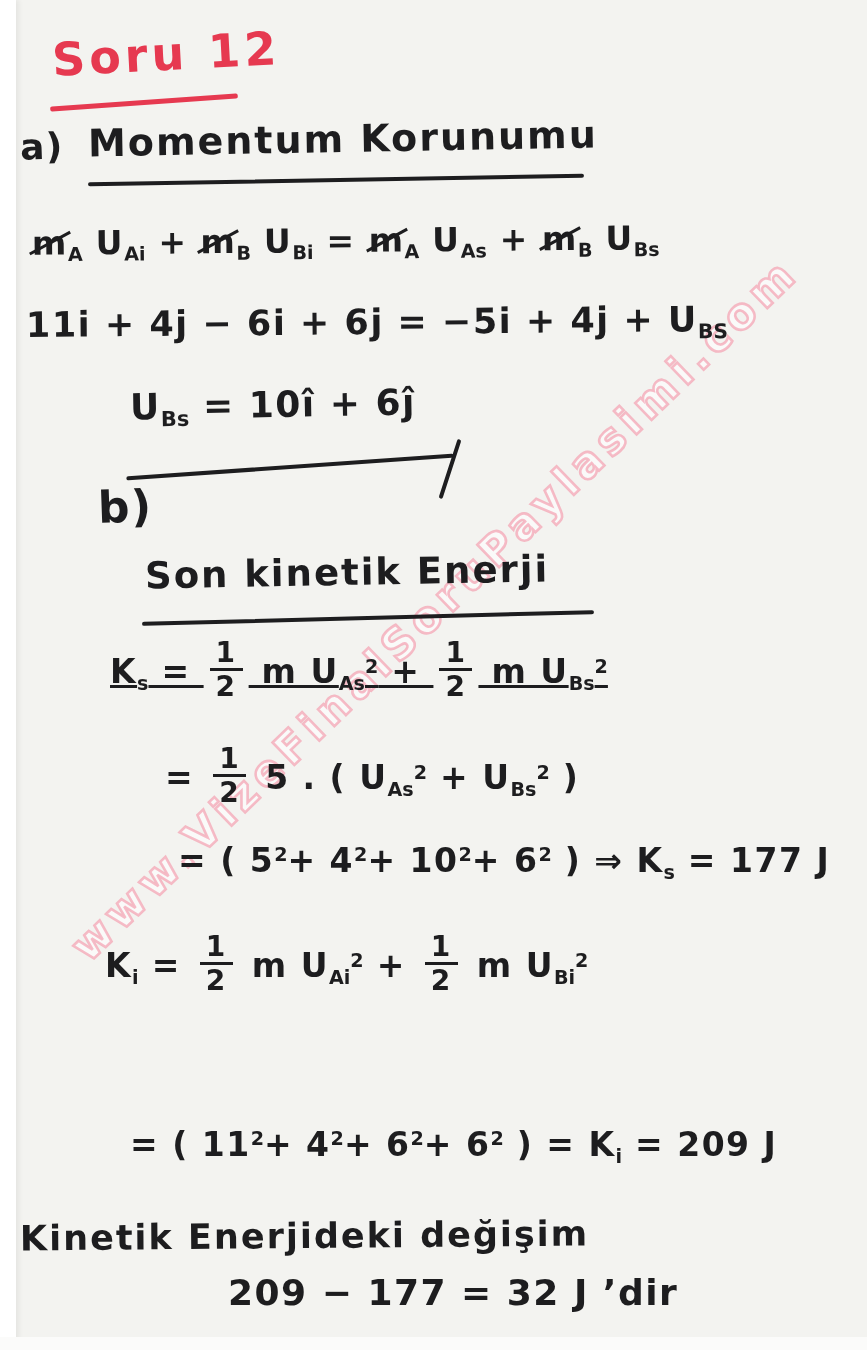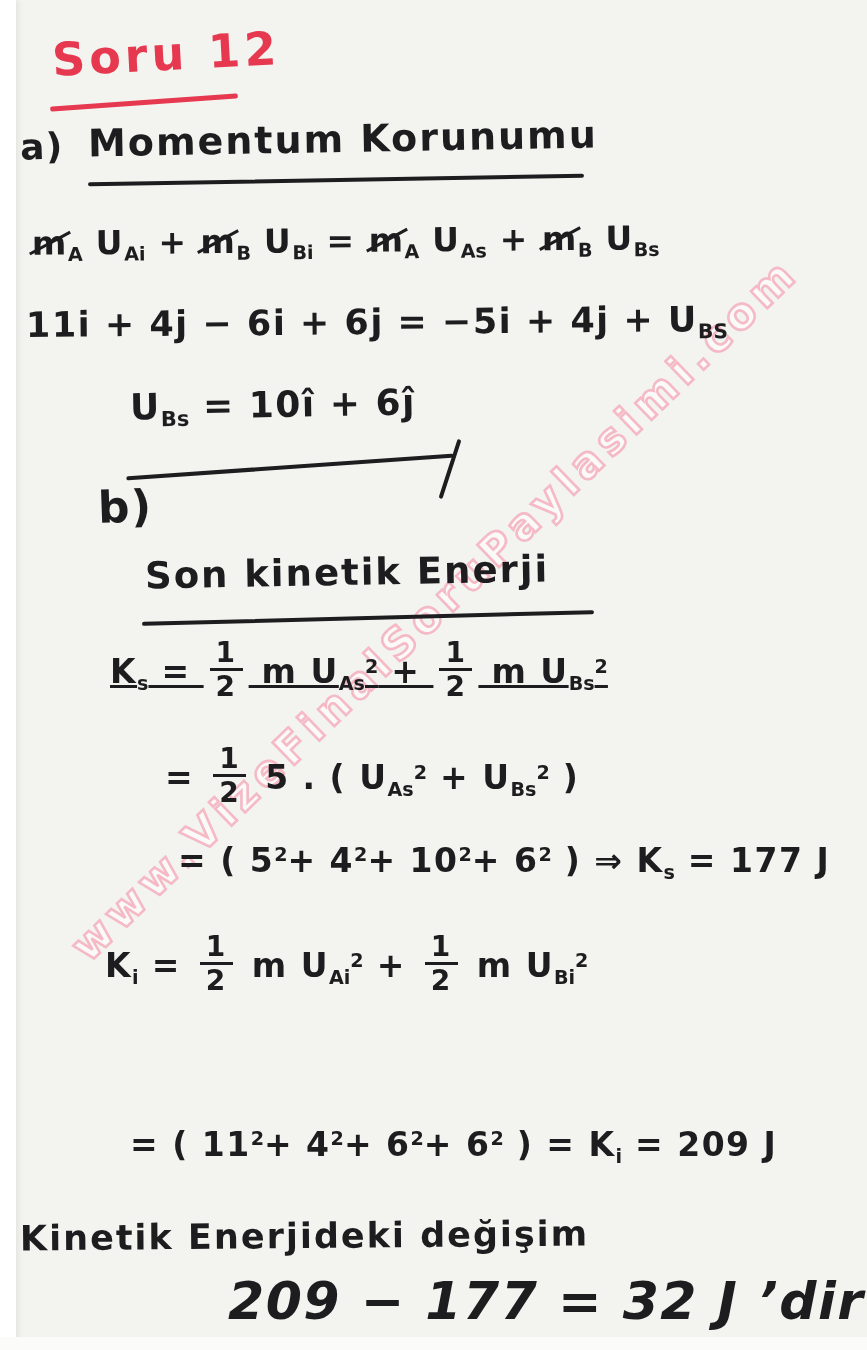--- a/index.html
+++ b/index.html
@@ -107,15 +107,15 @@
       </span><span> m U</span><sub>Ai</sub><sup>2</sup><span> + </span><span class="frac">
         <span class="num">1</span>
         <span class="den">2</span>
       </span><span> m U</span><sub>Bi</sub><sup>2</sup></div>
 
 
   <div class="line eq" style="left:130px;top:1126px;"><span>= ( 11</span><sup>2</sup><span>+ 4</span><sup>2</sup><span>+ 6</span><sup>2</sup><span>+ 6</span><sup>2</sup><span> ) = K</span><sub>i</sub><span> = 209 J</span></div>
 
   <div class="line" style="left:20px;top:1216px;font-size:35px;letter-spacing:2px;transform:rotate(-0.5deg);">Kinetik Enerjideki değişim</div>
 
-  <div class="line eq" style="left:228px;top:1272px;font-size:52px;font-style:italic;"><span>209 − 177 = 32 J ’dir</span></div>
+  <div class="line eq" style="left:228px;top:1272px;font-size:36px;"><span>209 − 177 = 32 J ’dir</span></div>
 
 </div>
 
 </body></html>

